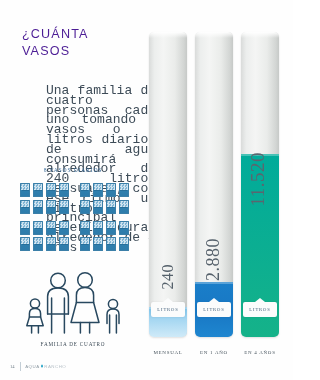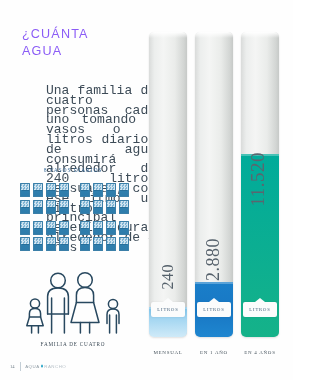--- a/index.html
+++ b/index.html
@@ -14,21 +14,21 @@
 
   
   .left{
     position:absolute;left:0;top:0;width:146px;height:380px;
   }
   .title{
     position:absolute;left:22px;top:26px;width:112px;
     font-family:"Liberation Sans", sans-serif;
     font-size:12.6px;line-height:16.5px;
     letter-spacing:1.15px;
-    color:#8b5cf6;
+    color:#4c1d95;
     font-weight:400;
   }
   .title span{display:block;}
 
   .body-copy{
     position:absolute;left:22px;top:86px;width:110px;
     font-family:Liberation Mono, monospace;
     font-size:13px;line-height:9.8px;
     color:#3d4b57;
     text-align:justify;
@@ -180,21 +180,21 @@
 </style>
 </head>
 <body>
 
 <div class="page">
 
   <div class="left">
 
     <div class="title">
       <span>¿CUÁNTA</span>
-      <span>AGUA</span>
+      <span>VASOS</span>
     </div>
 
     <div class="body-copy">Una familia de cuatro personas cada uno tomando 8 vasos o 2 litros diarios de agua consumirá alrededor de 240 litros mensuales, con ese ritmo, un filtro principal debería durar alrededor de 4 años.</div>
 
     <div class="glasses-title">8 VASOS DIARIOS</div>
 
     <div class="glasses-grid">
       <div class="glass-group">
         <div class="glass"></div>
         <div class="glass"></div>

